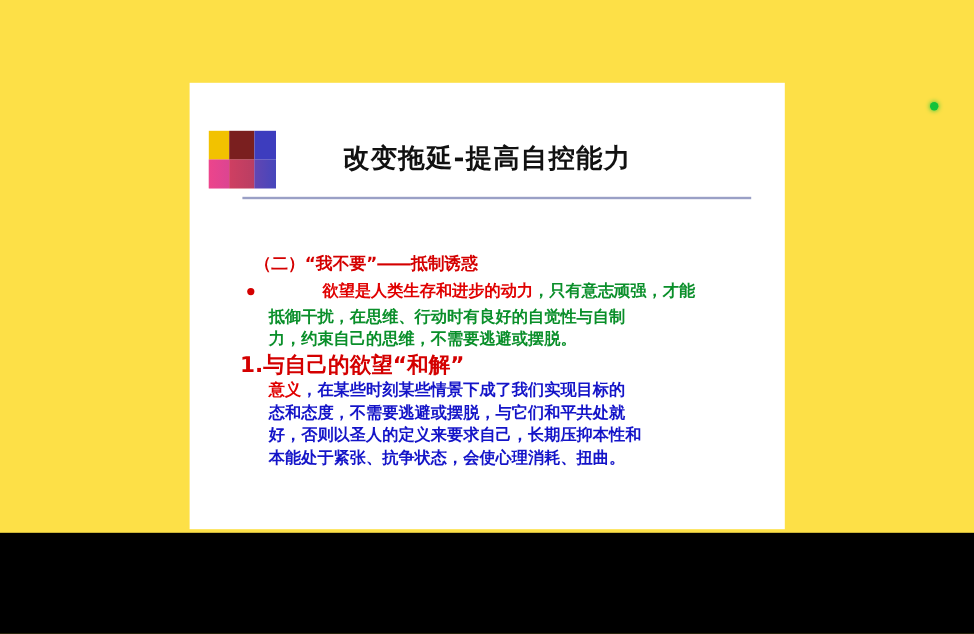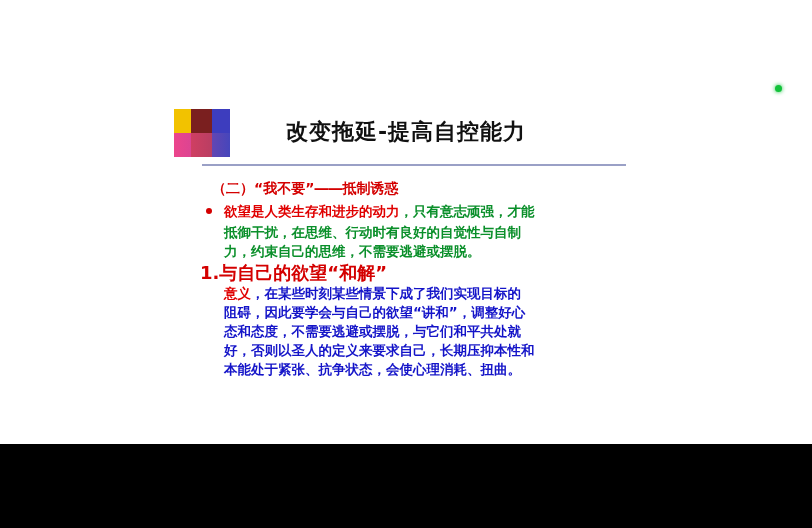--- a/index.html
+++ b/index.html
@@ -10,21 +10,21 @@
   body {
     width: 812px;
     height: 528px;
     overflow: hidden;
     font-family: "DejaVu Sans", sans-serif;
   }
   .screen {
     position: relative;
     width: 812px;
     height: 444px;
-    background: #ffffff;
+    background: #fde047;
   }
   .green-dot {
     position: absolute;
     left: 775px;
     top: 85px;
     width: 7px;
     height: 7px;
     border-radius: 50%;
     background: #12c23a;
     box-shadow: 0 0 4px #12c23a;
@@ -96,25 +96,27 @@
     font-size: 13.5px;
     line-height: 19px;
     color: #d40000;
     font-weight: bold;
   }
   .sub-head {
     color: #d40000;
     font-size: 14px;
     margin-bottom: 4px;
     padding-left: 18px;
+    margin-top: 32px;
   }
   .bullet-item {
     position: relative;
     padding-left: 30px;
     margin-bottom: 2px;
+    text-align: center;
   }
   .bullet-item .dot {
     position: absolute;
     left: 12px;
     top: 6px;
     width: 6px;
     height: 6px;
     border-radius: 50%;
     background: #d40000;
   }
@@ -170,23 +172,20 @@
       <div class="line" style="padding-left:30px;">
         <span class="para t-green">力，约束自己的思维，不需要逃避或摆脱。</span>
       </div>
 
       <div class="line num-head">1.与自己的欲望“和解”</div>
 
       <div class="line" style="padding-left:30px;">
         <span class="para t-red">意义</span><span class="para t-blue">，在某些时刻某些情景下成了我们实现目标的</span>
       </div>
       <div class="line" style="padding-left:30px;">
-        <span class="para t-blue">阻碍，因此要学会与自己的欲望“讲和”，调整好心</span>
-      </div>
-      <div class="line" style="padding-left:30px;">
         <span class="para t-blue">态和态度，不需要逃避或摆脱，与它们和平共处就</span>
       </div>
       <div class="line" style="padding-left:30px;">
         <span class="para t-blue">好，否则以圣人的定义来要求自己，长期压抑本性和</span>
       </div>
       <div class="line" style="padding-left:30px;">
         <span class="para t-blue">本能处于紧张、抗争状态，会使心理消耗、扭曲。</span>
       </div>
 
     </div>

